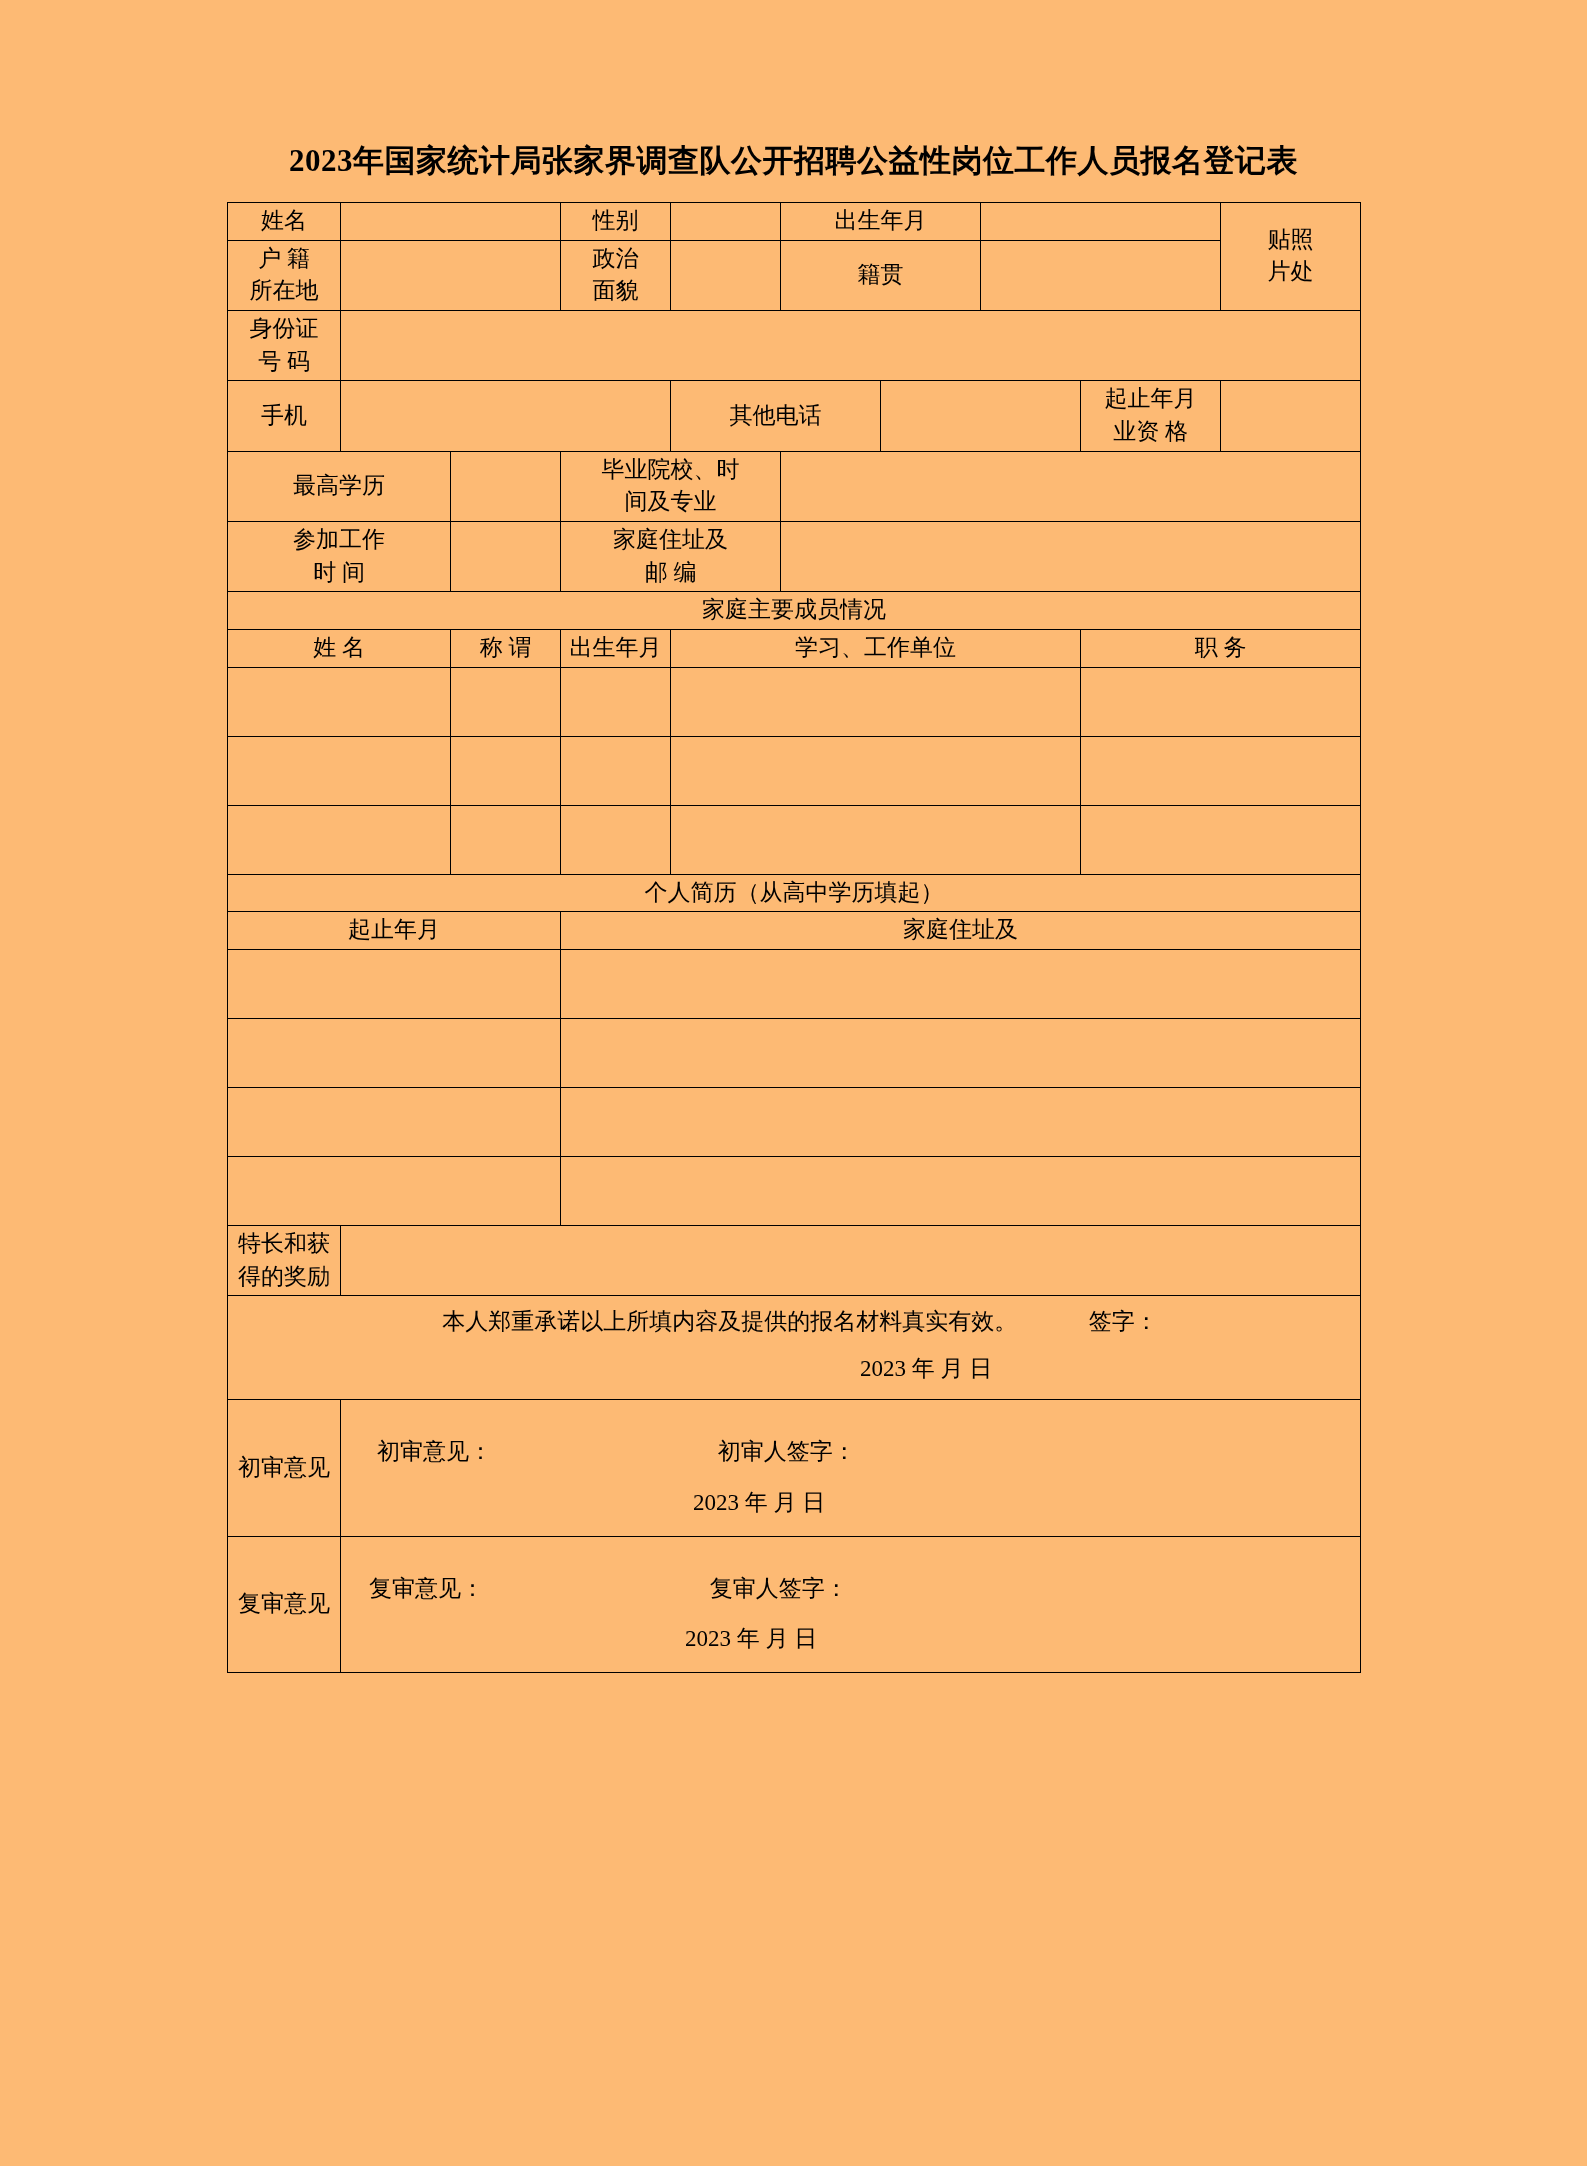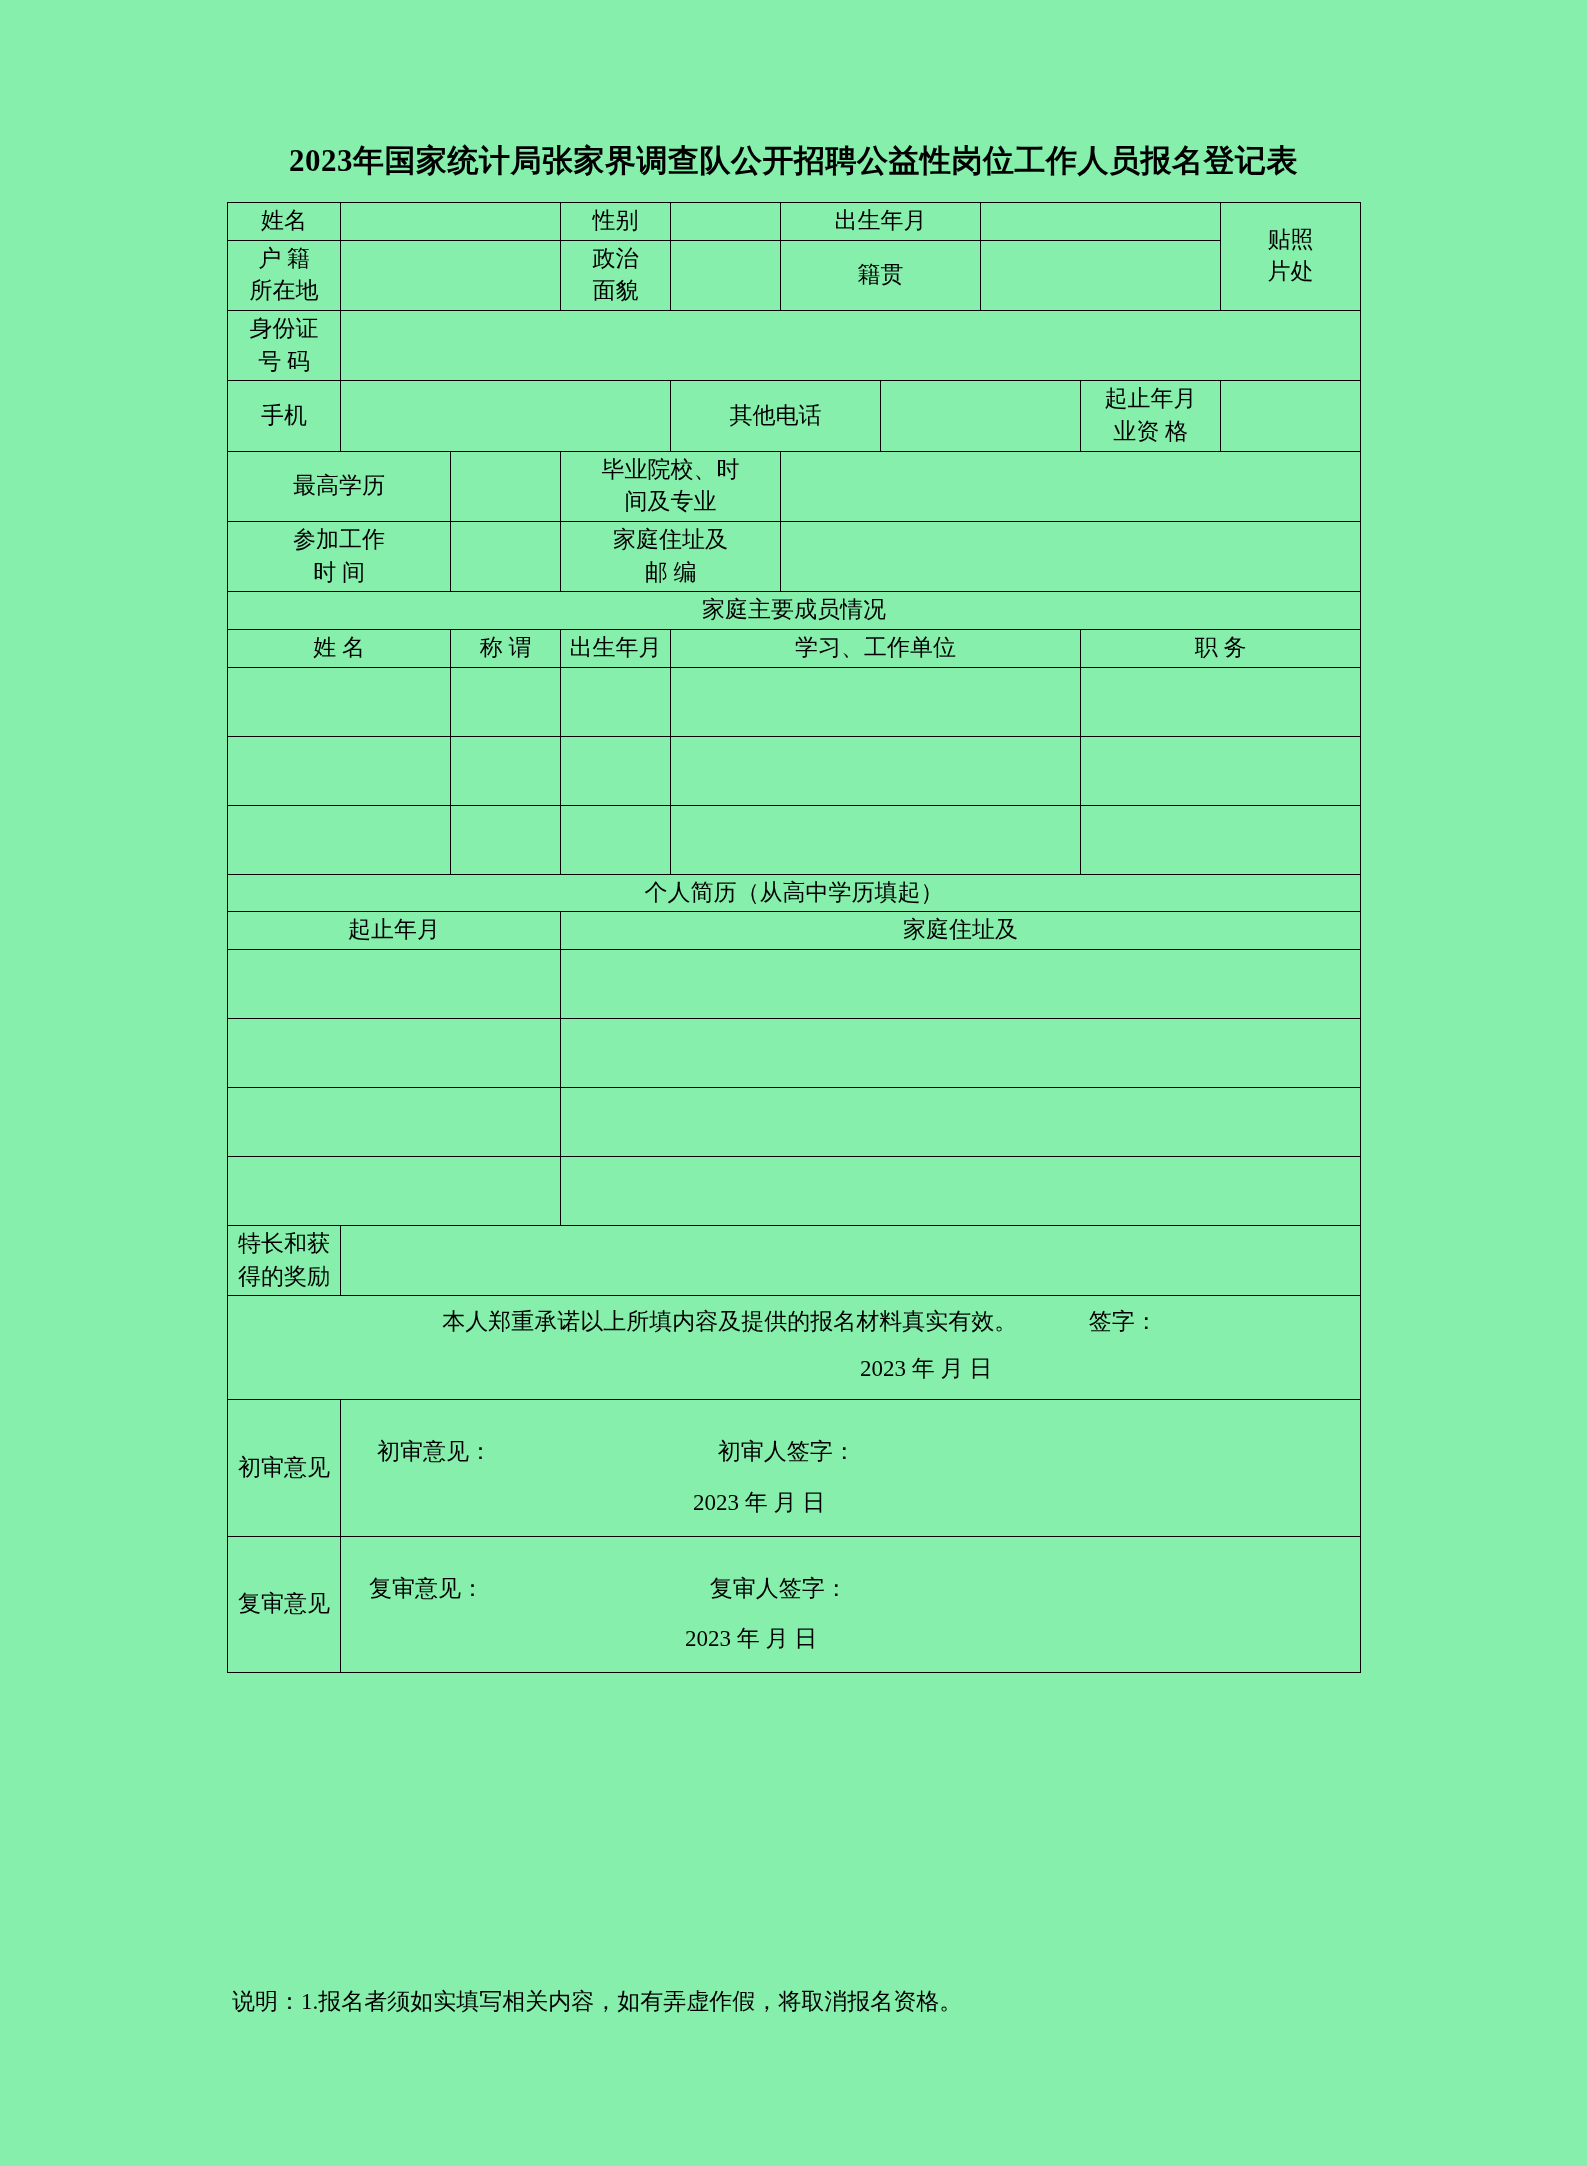--- a/index.html
+++ b/index.html
@@ -13,21 +13,21 @@
     font-family: "Liberation Serif", "DejaVu Serif", serif;
     color: #000000;
     position: relative;
     overflow: hidden;
   }
   .page {
     position: absolute;
     left: 0; top: 0;
     width: 1587px;
     height: 2166px;
-    background: #86efac;
+    background: #fdba74;
   }
   .title {
     position: absolute;
     left: 0;
     top: 140px;
     width: 1587px;
     text-align: center;
     font-size: 31px;
     font-weight: bold;
     letter-spacing: 0.5px;
@@ -279,15 +279,14 @@
           <span>复审意见：</span>
           <span class="rev-sig">复审人签字：</span>
         </div>
         <div class="rev-date">2023 年  月  日</div>
       </td>
     </tr>
 
   </tbody>
     </table>
 
-  <div class="note">说明：1.报名者须如实填写相关内容，如有弄虚作假，将取消报名资格。</div>
 
 </div>
 
 </body></html>

